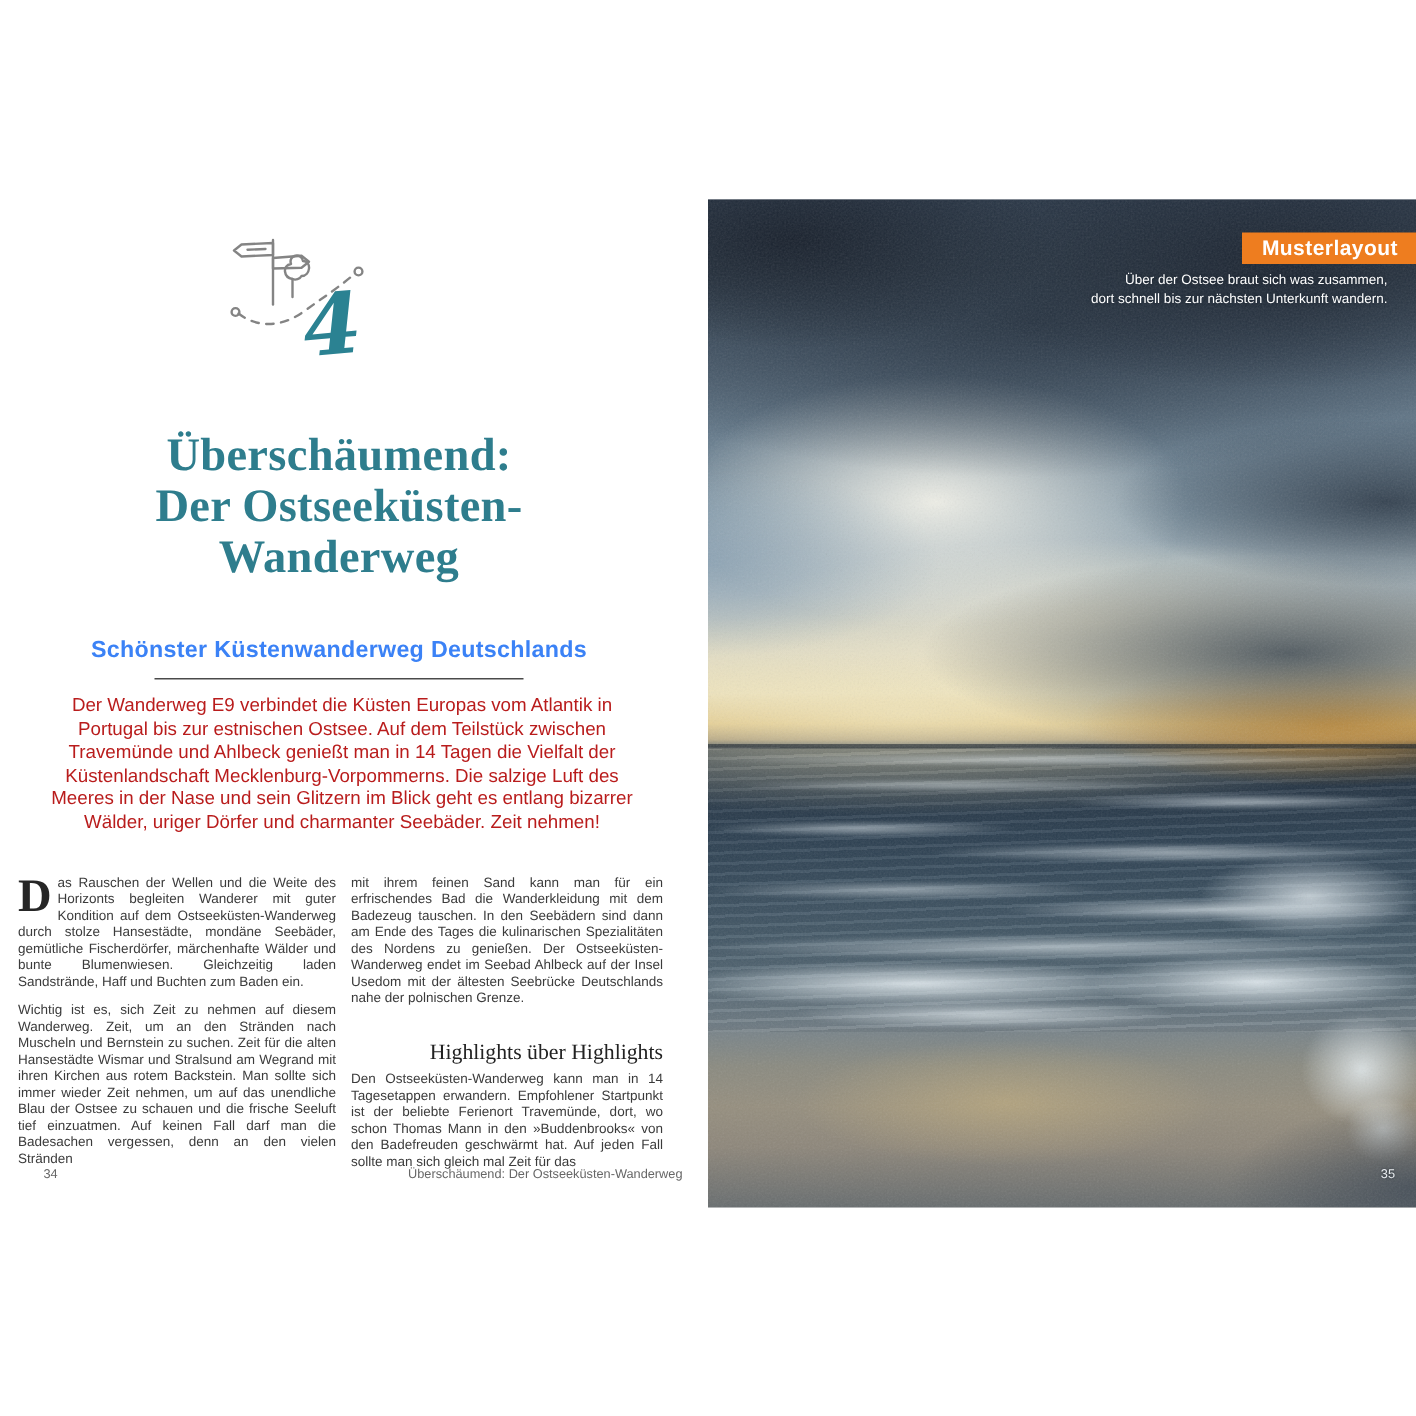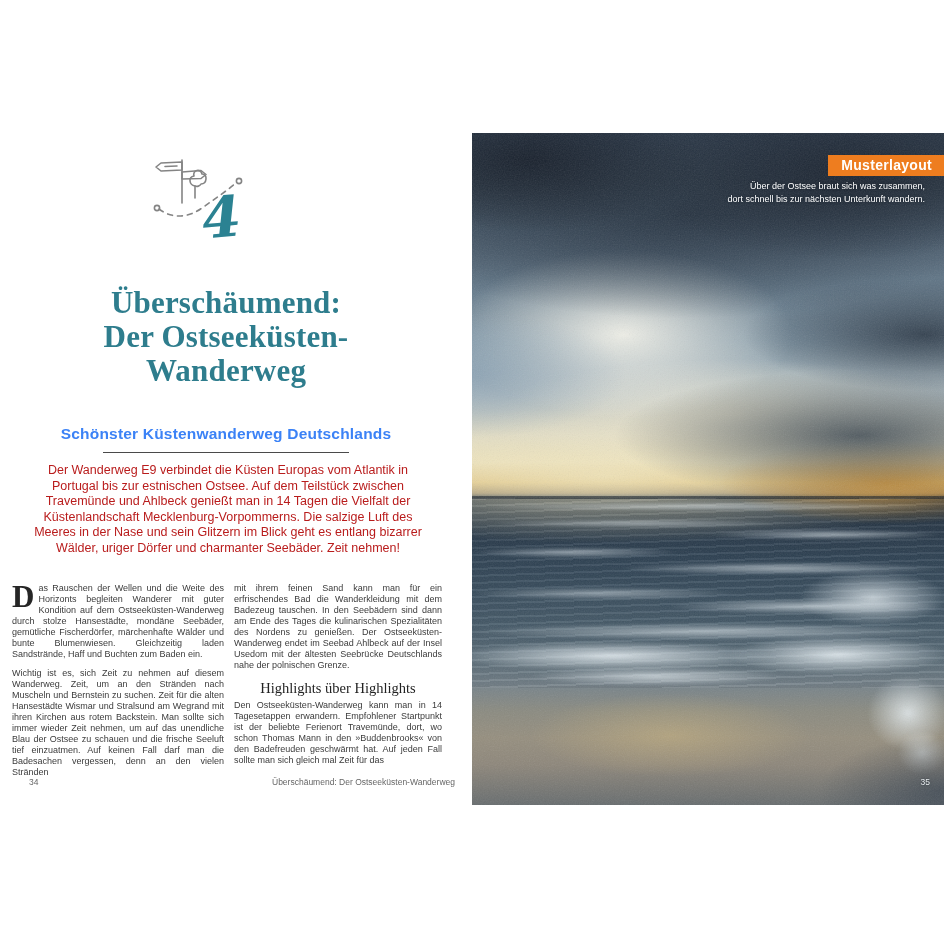--- a/index.html
+++ b/index.html
@@ -42,21 +42,21 @@
   .col { position:absolute; top:450px; font-size:9px; line-height:11px; color:#3b3b3b; text-align:justify; }
   .col-1 { left:12px; width:212px; }
   .col-2 { left:234px; width:208px; }
   .col p + p { margin-top:8px; }
   .dropcap {
     float:left; font-family:"Liberation Serif", serif; font-weight:700;
     font-size:31px; line-height:23px; padding:2px 4px 0 0; color:#262626;
   }
   .col-heading {
     font-family:"Liberation Serif", serif; font-weight:400;
-    font-size:14.5px; color:#222222; margin:12px 0 6px 0; text-align:center;
+    font-size:14.5px; color:#222222; margin:26px 0 6px 0; text-align:right;
   }
 
   .page-footer { position:absolute; left:0; top:644px; width:472px; height:14px; font-size:8.5px; color:#666;margin-left:15px; }
   .folio-left { position:absolute; left:14px; top:0; }
   .running-title { position:absolute; right:32px; top:0; }
 
   
   .photo {
     position:absolute; left:472px; top:133px; width:472px; height:672px; overflow:hidden;
     background:

